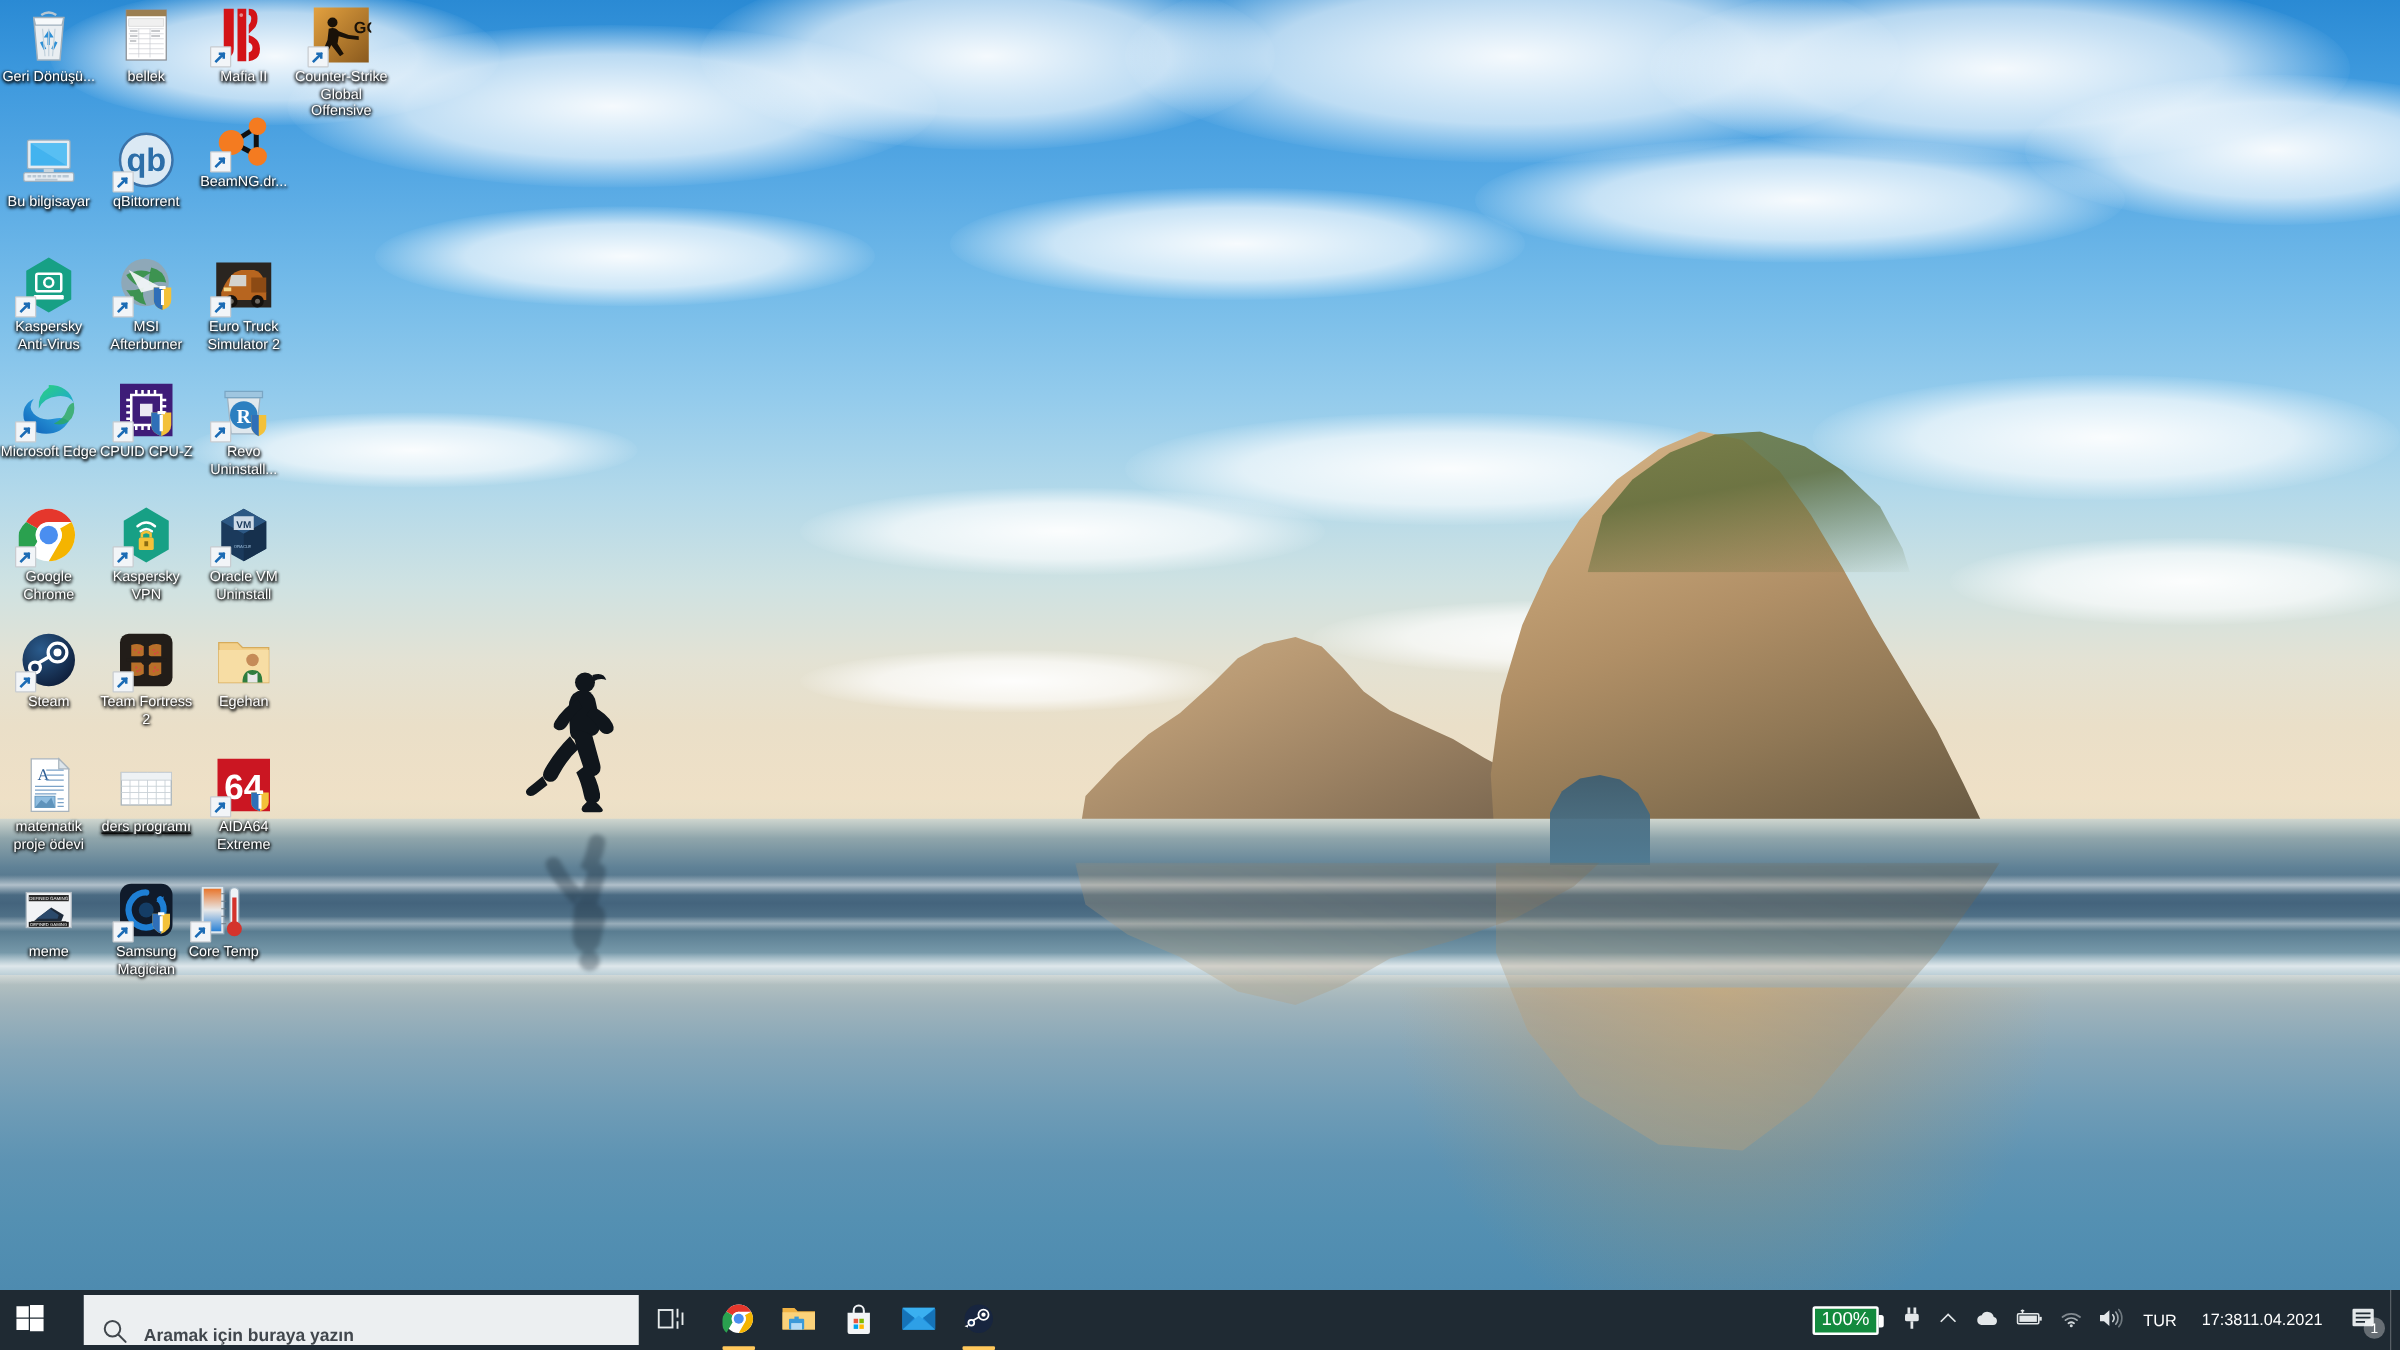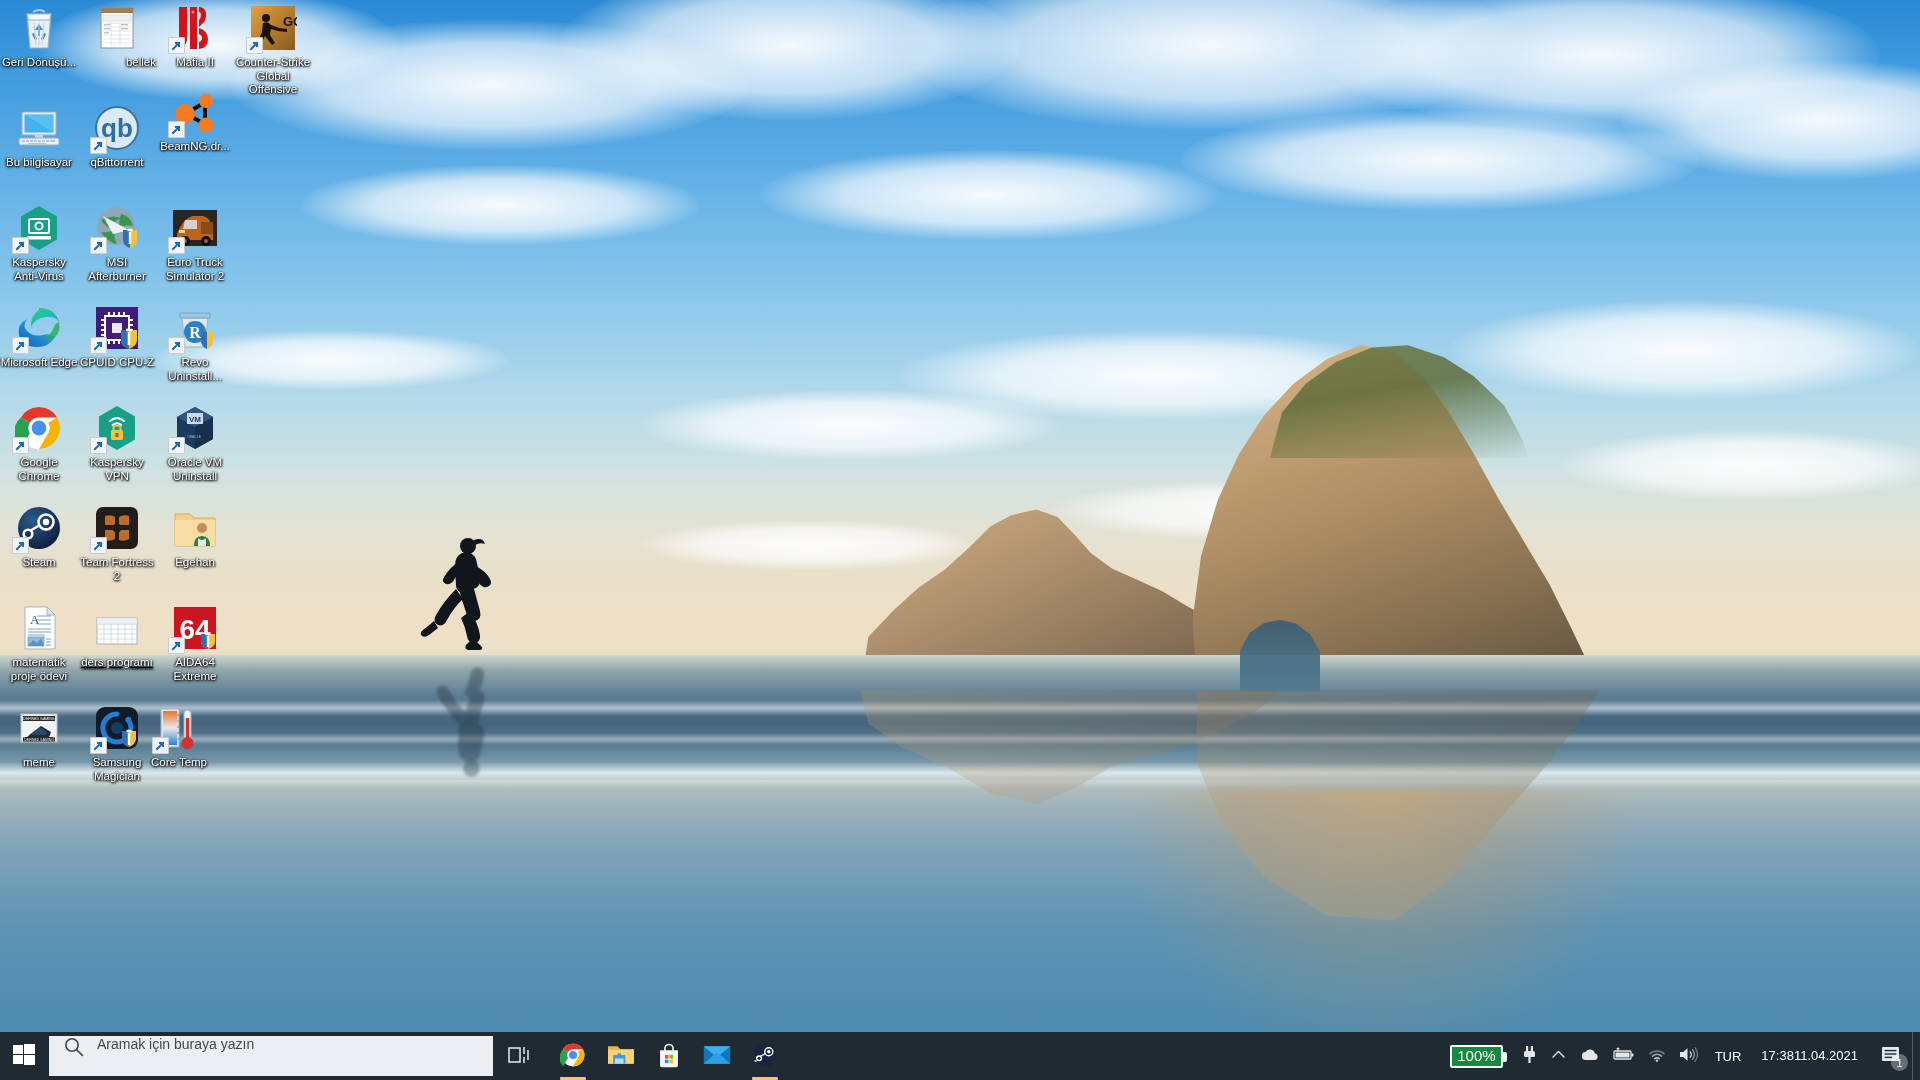--- a/index.html
+++ b/index.html
@@ -203,25 +203,26 @@
     font-size: 12px;
     color: #ffffff;
   }
   #start-button {
     width: 48px; height: 48px;
     display: flex; align-items: center; justify-content: center;
     cursor: default;
   }
   #search-box {
     width: 444px; height: 40px;
-    margin-left: 1px;
+    margin-left: 19px;
     background: #eceff1;
-    display: flex; align-items: flex-start;
+    display: flex; align-items: flex-end;
     padding-left: 14px;
     cursor: text;
+    font-weight: bold;
   }
   #search-box .s-icon { width: 22px; height: 22px; flex: 0 0 22px; }
   #search-box .s-text {
     margin-left: 12px;
     font-size: 14px;
     color: #41474d;
     font-family: "Liberation Sans", sans-serif;
   }
   .tb-btn {
     width: 48px; height: 48px;
@@ -375,21 +376,21 @@
             <path d="M24 20 l4 6 h-3 v6 h-2 v-6 h-3 z"></path>
             <path d="M31 30 l-3 6 -2 -1 3 -6z"></path>
             <path d="M17 30 l3 6 2 -1 -3 -6z"></path>
           </g>
           <path d="M19 19 L21 41 M24 19 L24 41 M29 19 L27 41" stroke="#c3d2dc" stroke-width="1" fill="none"></path>
         </svg>
       </div>
       <div class="label">Geri Dönüşü...</div>
     </div>
 
-    <div class="dicon" style="left:78px; top:4px;text-align:right;">
+    <div class="dicon" style="left:78px; top:4px;">
       <div class="glyph">
         <svg viewBox="0 0 48 48" width="48" height="48">
           <rect x="8" y="4" width="32" height="40" fill="#ffffff" stroke="#8a8f95" stroke-width="1"></rect>
           <rect x="8" y="4" width="32" height="5" fill="#9b7f52"></rect>
           <rect x="10" y="11" width="28" height="6" fill="#f0f0f0" stroke="#cfcfcf" stroke-width=".5"></rect>
           <g stroke="#c5c9cd" stroke-width=".5">
             <line x1="10" y1="19" x2="38" y2="19"></line>
               <line x1="10" y1="23" x2="38" y2="23"></line>
             <line x1="10" y1="27" x2="38" y2="27"></line>
               <line x1="10" y1="31" x2="38" y2="31"></line>

